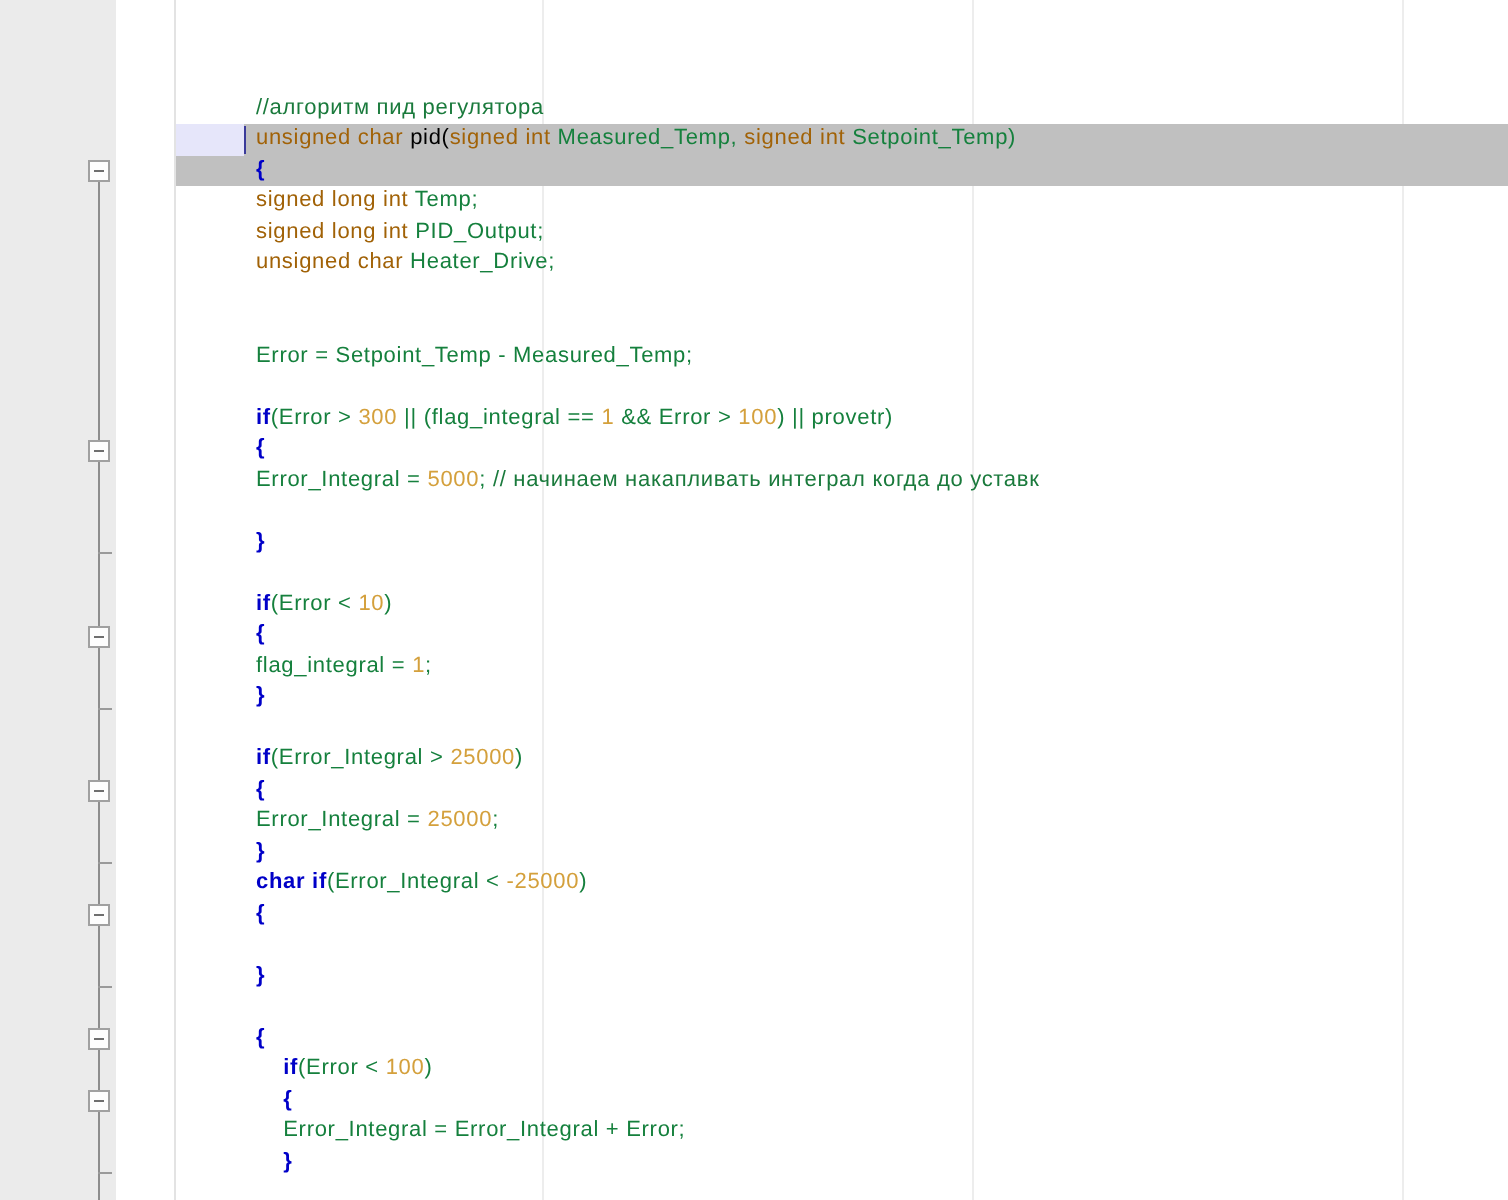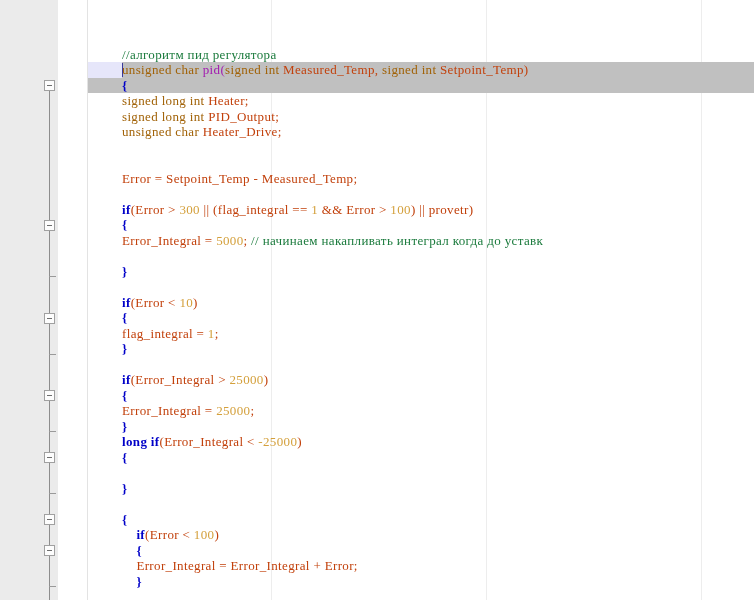--- a/index.html
+++ b/index.html
@@ -123,26 +123,26 @@
   .indent-guide {
     position: absolute;
     top: 0;
     width: 1px;
     height: 600px;
     background: #ededed;
   }
 
   .code-line {
     position: absolute;
-    left: 0;
+    left: 6px;
     right: 0;
     height: 15.5px;
     white-space: pre;
-    font-family: Liberation Serif, serif;
-    font-size: 13px;
+    font-family: Liberation Sans, sans-serif;
+    font-size: 11px;
     line-height: 15.5px;
     color: #262626;
     letter-spacing: 0.35px;
   }
   .code-text {
     position: relative;
     padding-left: 34px;
     display: inline-block;
   }
 
@@ -167,22 +167,22 @@
     height: 14px;
     background: #3a3a9a;
     z-index: 6;
   }
 
   
   .kw   { color: #0000c8; font-weight: bold; }
   .type { color: #a16207; }
   .num  { color: #d4a03c; }
   .com  { color: #1a7a3c; }
-  .id   { color: #c2410c; }
-  .func { color: #a21caf; }
+  .id   { color: #15803d; }
+  .func { color: #000000; }
 </style>
 </head>
 <body>
 
 <div id="editor">
 
   <div class="gutter-numbers"></div>
   <div class="gutter-fold"></div>
   <div class="gutter-white"></div>
   <div class="gutter-edge"></div>
@@ -254,21 +254,21 @@
     <div class="hl-select" style="top:62.0px; left:34px; width:632px;"></div>
     <div class="hl-select" style="top:77.5px; width:666px;"></div>
     <div class="caret" style="top:62.5px; left:34px;"></div>
 
     <div class="code-line" style="top:46.5px;"><span class="code-text"><span class="com">//алгоритм пид регулятора</span></span></div>
 
     <div class="code-line" style="top:62.0px;"><span class="code-text"><span class="type">unsigned char </span><span class="func">pid(</span><span class="type">signed int</span><span class="id"> Measured_Temp, </span><span class="type">signed int</span><span class="id"> Setpoint_Temp)</span></span></div>
 
     <div class="code-line" style="top:77.5px;"><span class="code-text"><span class="kw">{</span></span></div>
 
-    <div class="code-line" style="top:93.0px;"><span class="code-text"><span class="type">signed long int</span><span class="id"> Heater;</span></span></div>
+    <div class="code-line" style="top:93.0px;"><span class="code-text"><span class="type">signed long int</span><span class="id"> Temp;</span></span></div>
 
     <div class="code-line" style="top:108.5px;"><span class="code-text"><span class="type">signed long int</span><span class="id"> PID_Output;</span></span></div>
 
     <div class="code-line" style="top:124.0px;"><span class="code-text"><span class="type">unsigned char</span><span class="id"> Heater_Drive;</span></span></div>
 
 
     <div class="code-line" style="top:170.5px;"><span class="code-text"><span class="id">Error = Setpoint_Temp - Measured_Temp;</span></span></div>
 
     <div class="code-line" style="top:201.5px;"><span class="code-text"><span class="kw">if</span><span class="id">(Error &gt; </span><span class="num">300</span><span class="id"> || (flag_integral == </span><span class="num">1</span><span class="id"> &amp;&amp; Error &gt; </span><span class="num">100</span><span class="id">) || provetr)</span></span></div>
 
@@ -288,21 +288,21 @@
     <div class="code-line" style="top:341.0px;"><span class="code-text"><span class="kw">}</span></span></div>
 
     <div class="code-line" style="top:372.0px;"><span class="code-text"><span class="kw">if</span><span class="id">(Error_Integral &gt; </span><span class="num">25000</span><span class="id">)</span></span></div>
 
     <div class="code-line" style="top:387.5px;"><span class="code-text"><span class="kw">{</span></span></div>
 
     <div class="code-line" style="top:403.0px;"><span class="code-text"><span class="id">Error_Integral = </span><span class="num">25000</span><span class="id">;</span></span></div>
 
     <div class="code-line" style="top:418.5px;"><span class="code-text"><span class="kw">}</span></span></div>
 
-    <div class="code-line" style="top:434.0px;"><span class="code-text"><span class="kw">long if</span><span class="id">(Error_Integral &lt; </span><span class="num">-25000</span><span class="id">)</span></span></div>
+    <div class="code-line" style="top:434.0px;"><span class="code-text"><span class="kw">char if</span><span class="id">(Error_Integral &lt; </span><span class="num">-25000</span><span class="id">)</span></span></div>
 
     <div class="code-line" style="top:449.5px;"><span class="code-text"><span class="kw">{</span></span></div>
 
 
     <div class="code-line" style="top:480.5px;"><span class="code-text"><span class="kw">}</span></span></div>
 
 
     <div class="code-line" style="top:511.5px;"><span class="code-text"><span class="kw">{</span></span></div>
 
     <div class="code-line" style="top:527.0px;"><span class="code-text"><span class="id">    </span><span class="kw">if</span><span class="id">(Error &lt; </span><span class="num">100</span><span class="id">)</span></span></div>

